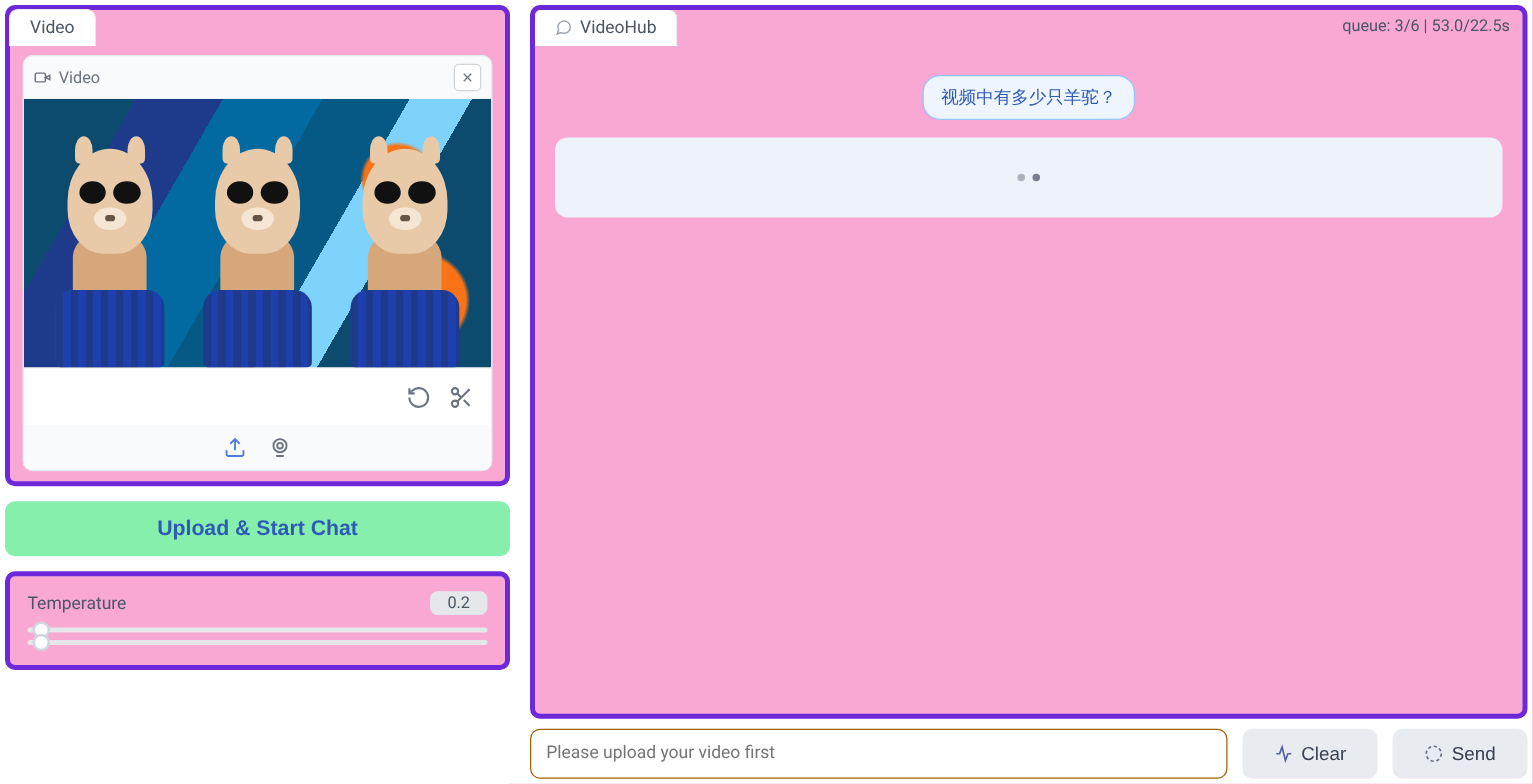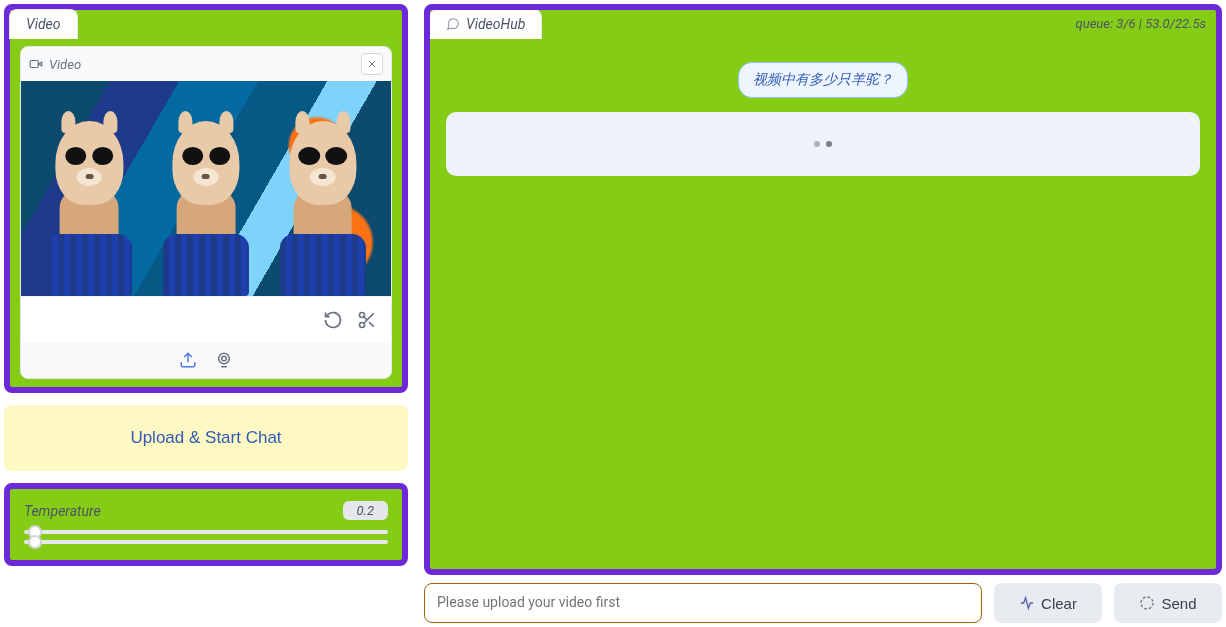--- a/index.html
+++ b/index.html
@@ -9,25 +9,24 @@
   width: 1226px;
   height: 627px;
   overflow: hidden;
   color: #374151;
   font-size: 14px;
 }
 .app { display: flex; gap: 16px; padding: 4px; height: 100%; }
 .left-col { width: 404px; display: flex; flex-direction: column; gap: 12px; }
 .right-col { flex: 1; display: flex; flex-direction: column; }
 .panel {
-  border: 6px solid #6d28d9;
-  border-radius: 8px;
-  background: #84cc16;
+  border: 4px solid #6d28d9;
+  border-radius: 8px;
+  background: #f9a8d4;
   position: relative;
-  font-style: italic;
 }
 .tab {
   position: absolute;
   top: -1px; left: -1px;
   padding: 6px 16px;
   border: 1px solid #e5e7eb;
   border-top-left-radius: 8px;
   border-top-right-radius: 8px;
   border-bottom: 1px solid #fff;
   background: #fff;
@@ -117,27 +116,27 @@
   display: flex; justify-content: flex-end; align-items: center; gap: 14px; padding: 0 14px;
 }
 .tool-row .icon { color: #6b7280; cursor: pointer; }
 .tool-row2 {
   height: 36px; display: flex; justify-content: center; align-items: center; gap: 18px;
   background: #f9fafb;
   color: #6b7280;
 }
 .tool-row2 .icon { color: #6b7280; cursor: pointer; }
 .primary-btn {
-  background: #fef9c3;
+  background: #86efac;
   color: #2f5bb7;
   border: none;
   border-radius: 8px;
-  padding: 23px 0;
+  padding: 12px 0;
   font-size: 17px;
-  font-weight: 400;
+  font-weight: 700;
   cursor: pointer;
 }
 .param-panel { padding: 12px 14px; }
 .param-block { margin-bottom: 6px; }
 .param-head { display: flex; justify-content: space-between; align-items: center; margin-bottom: 10px; }
 .param-label { color: #4b5563; font-size: 14px; }
 .param-val {
   background: #e5e7eb; border-radius: 6px; padding: 2px 14px;
   min-width: 36px; text-align: center; font-size: 13px; color: #4b5563;
 }

